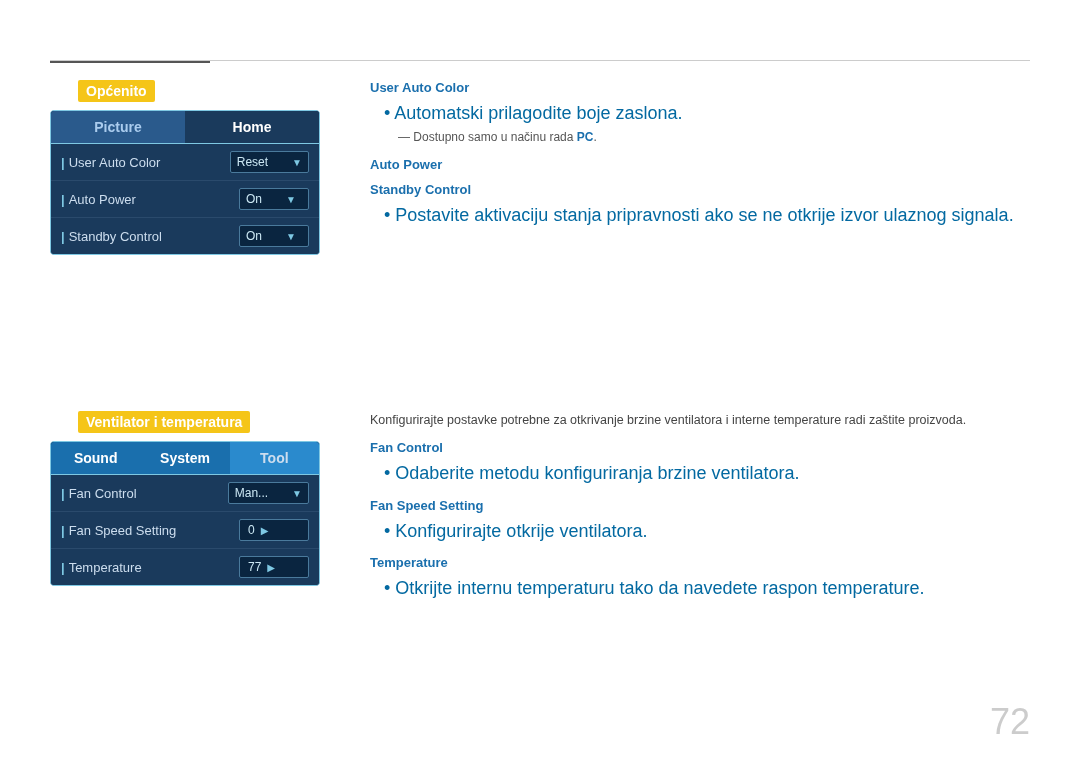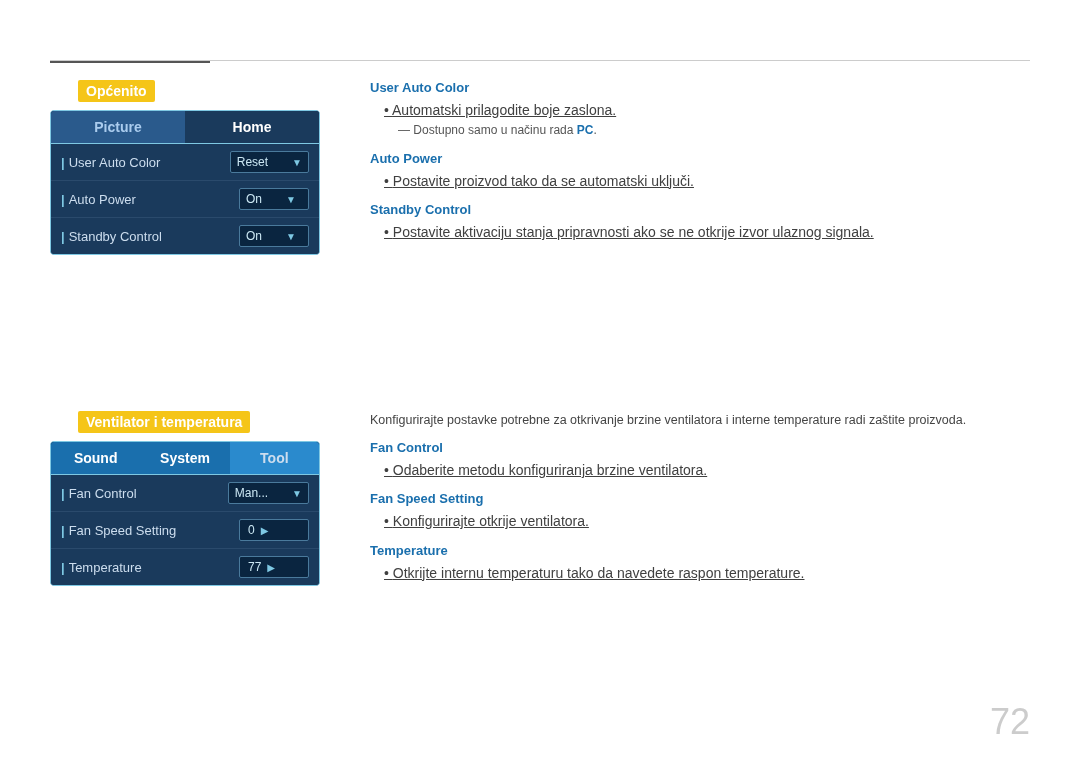--- a/index.html
+++ b/index.html
@@ -171,25 +171,24 @@
       font-size: 13px;
       margin-bottom: 4px;
       margin-top: 10px;
     }
 
     .desc-section-title:first-child {
       margin-top: 0;
     }
 
     .desc-text {
-      color: #404040;
-      font-size: 14px;
+      color: #0369a1;
+      font-size: 18px;
       margin-left: 14px;
       line-height: 1.6;
-      text-decoration: underline;
     }
 
     .desc-text-indent {
       color: #555;
       font-size: 12px;
       margin-left: 28px;
       line-height: 1.6;
     }
 
     .desc-highlight {
@@ -323,21 +322,20 @@
         </div>
       </div>
     </div>
 
     <div class="desc-panel">
       <div class="desc-section-title">User Auto Color</div>
       <div class="desc-text bullet">Automatski prilagodite boje zaslona.</div>
       <div class="desc-text-indent dash">Dostupno samo u načinu rada <span class="desc-highlight">PC</span>.</div>
 
       <div class="desc-section-title">Auto Power</div>
-      <div class="desc-text bullet">Postavite proizvod tako da se automatski uključi.</div>
 
       <div class="desc-section-title">Standby Control</div>
       <div class="desc-text bullet">Postavite aktivaciju stanja pripravnosti ako se ne otkrije izvor ulaznog signala.</div>
     </div>
   </div>
 
   <div class="section-bottom">
 
     <div class="menu-box">
       <div class="menu-title">

